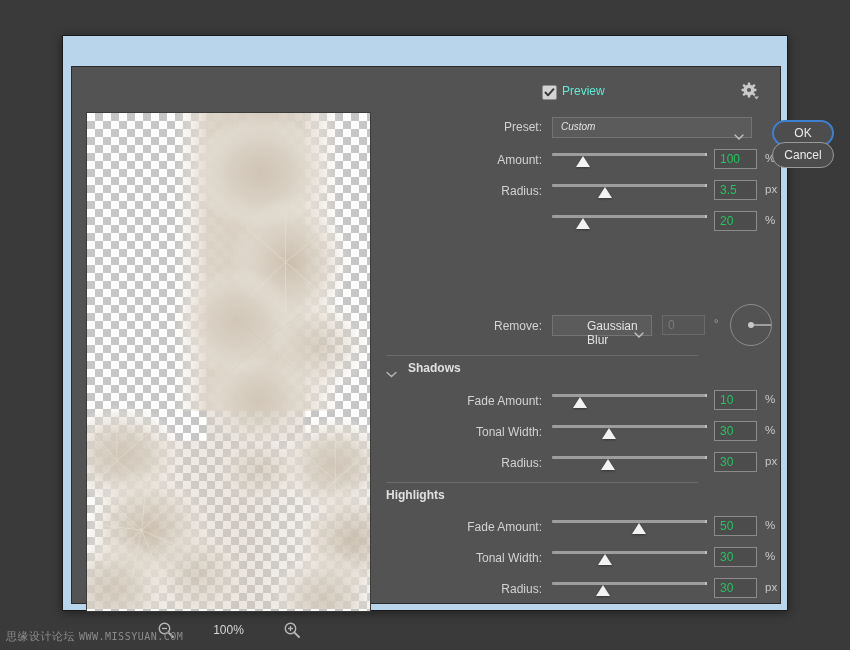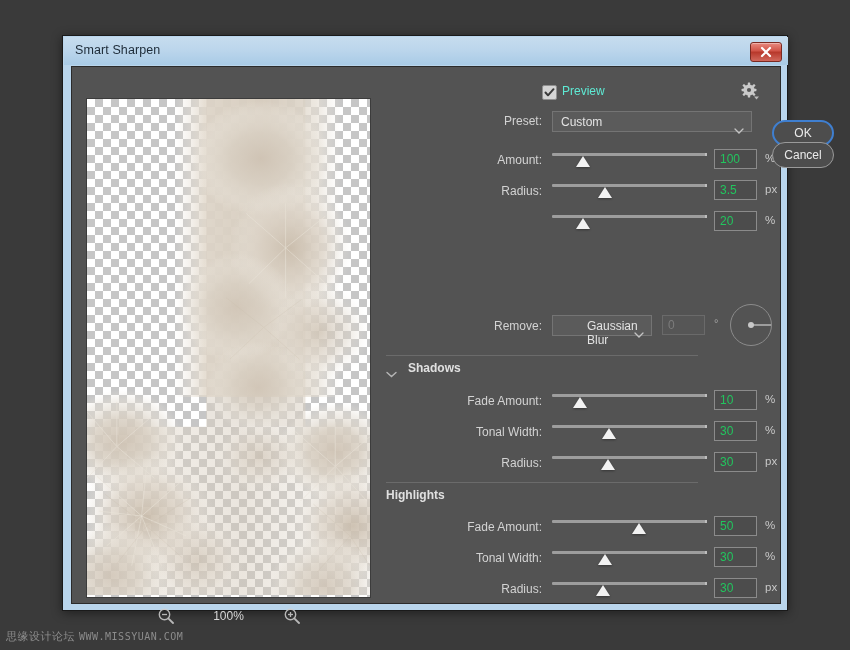--- a/index.html
+++ b/index.html
@@ -68,21 +68,21 @@
     height: 538px;
     background: #535353;
     border: 1px solid #2b2b2b;
     box-sizing: border-box;
   }
 
   
   #preview-wrap {
     position: absolute;
     left: 14px;
-    top: 31px;
+    top: 45px;
     width: 285px;
     height: 500px;
   }
   #preview-canvas {
     position: absolute;
     left: 0; top: 0;
     width: 285px;
     height: 500px;
     border: 1px solid #3c3c3c;
     box-sizing: border-box;
@@ -163,21 +163,21 @@
   #gear-btn {
     position: absolute;
     left: 358px;
     top: 0px;
     width: 22px;
     height: 20px;
     cursor: pointer;
   }
 
   
-  #preset-row { left: 0; top: 34px; width: 390px; }
+  #preset-row { left: 0; top: 40px; width: 390px; }
   #preset-label {
     position: absolute;
     left: 60px; top: 3px;
     width: 100px;
     font-size: 12px;
     color: #d3d3d3;
     text-align: right;
   }
   #preset-select {
     position: absolute;
@@ -186,22 +186,23 @@
     width: 200px;
     height: 21px;
     background: #5b5b5b;
     border: 1px solid #747474;
     box-sizing: border-box;
     cursor: pointer;
   }
   #preset-value {
     position: absolute;
     left: 8px; top: 3px;
-    font-size: 12px;
+    font-size: 10px;
     color: #e3e3e3;
+    font-style: italic;
   }
   .chev {
     position: absolute;
     right: 7px;
     top: 8px;
   }
 
   
   .srow { left: 0; width: 390px; height: 22px; position: absolute; }
   .srow .name {
@@ -425,30 +426,20 @@
     white-space: nowrap;
     font-family: "DejaVu Sans", sans-serif;
   }
   #watermark .en { font-family: "DejaVu Sans Mono", monospace; font-size: 10px; }
 </style>
 </head>
 <body>
 
 <div id="dialog">
 
-  <div id="titlebar">
-    <div id="title-text">Smart Sharpen</div>
-    <div id="close-btn">
-      <span>
-        <svg width="14" height="12" viewBox="0 0 14 12">
-          <path d="M3 2 L11 10 M11 2 L3 10" stroke="#ffffff" stroke-width="2.2" stroke-linecap="round" fill="none"></path>
-        </svg>
-      </span>
-    </div>
-  </div>
 
   <div id="body-panel">
 
     <div id="preview-wrap">
       <div id="preview-canvas">
         <svg id="preview-art" viewBox="0 0 285 500" preserveAspectRatio="none">
           <defs>
             <radialGradient id="pf1" cx="50%" cy="50%" r="50%">
               <stop offset="0%" stop-color="#cfc3b4" stop-opacity="0.95"></stop>
               <stop offset="45%" stop-color="#d8cfc2" stop-opacity="0.85"></stop>

